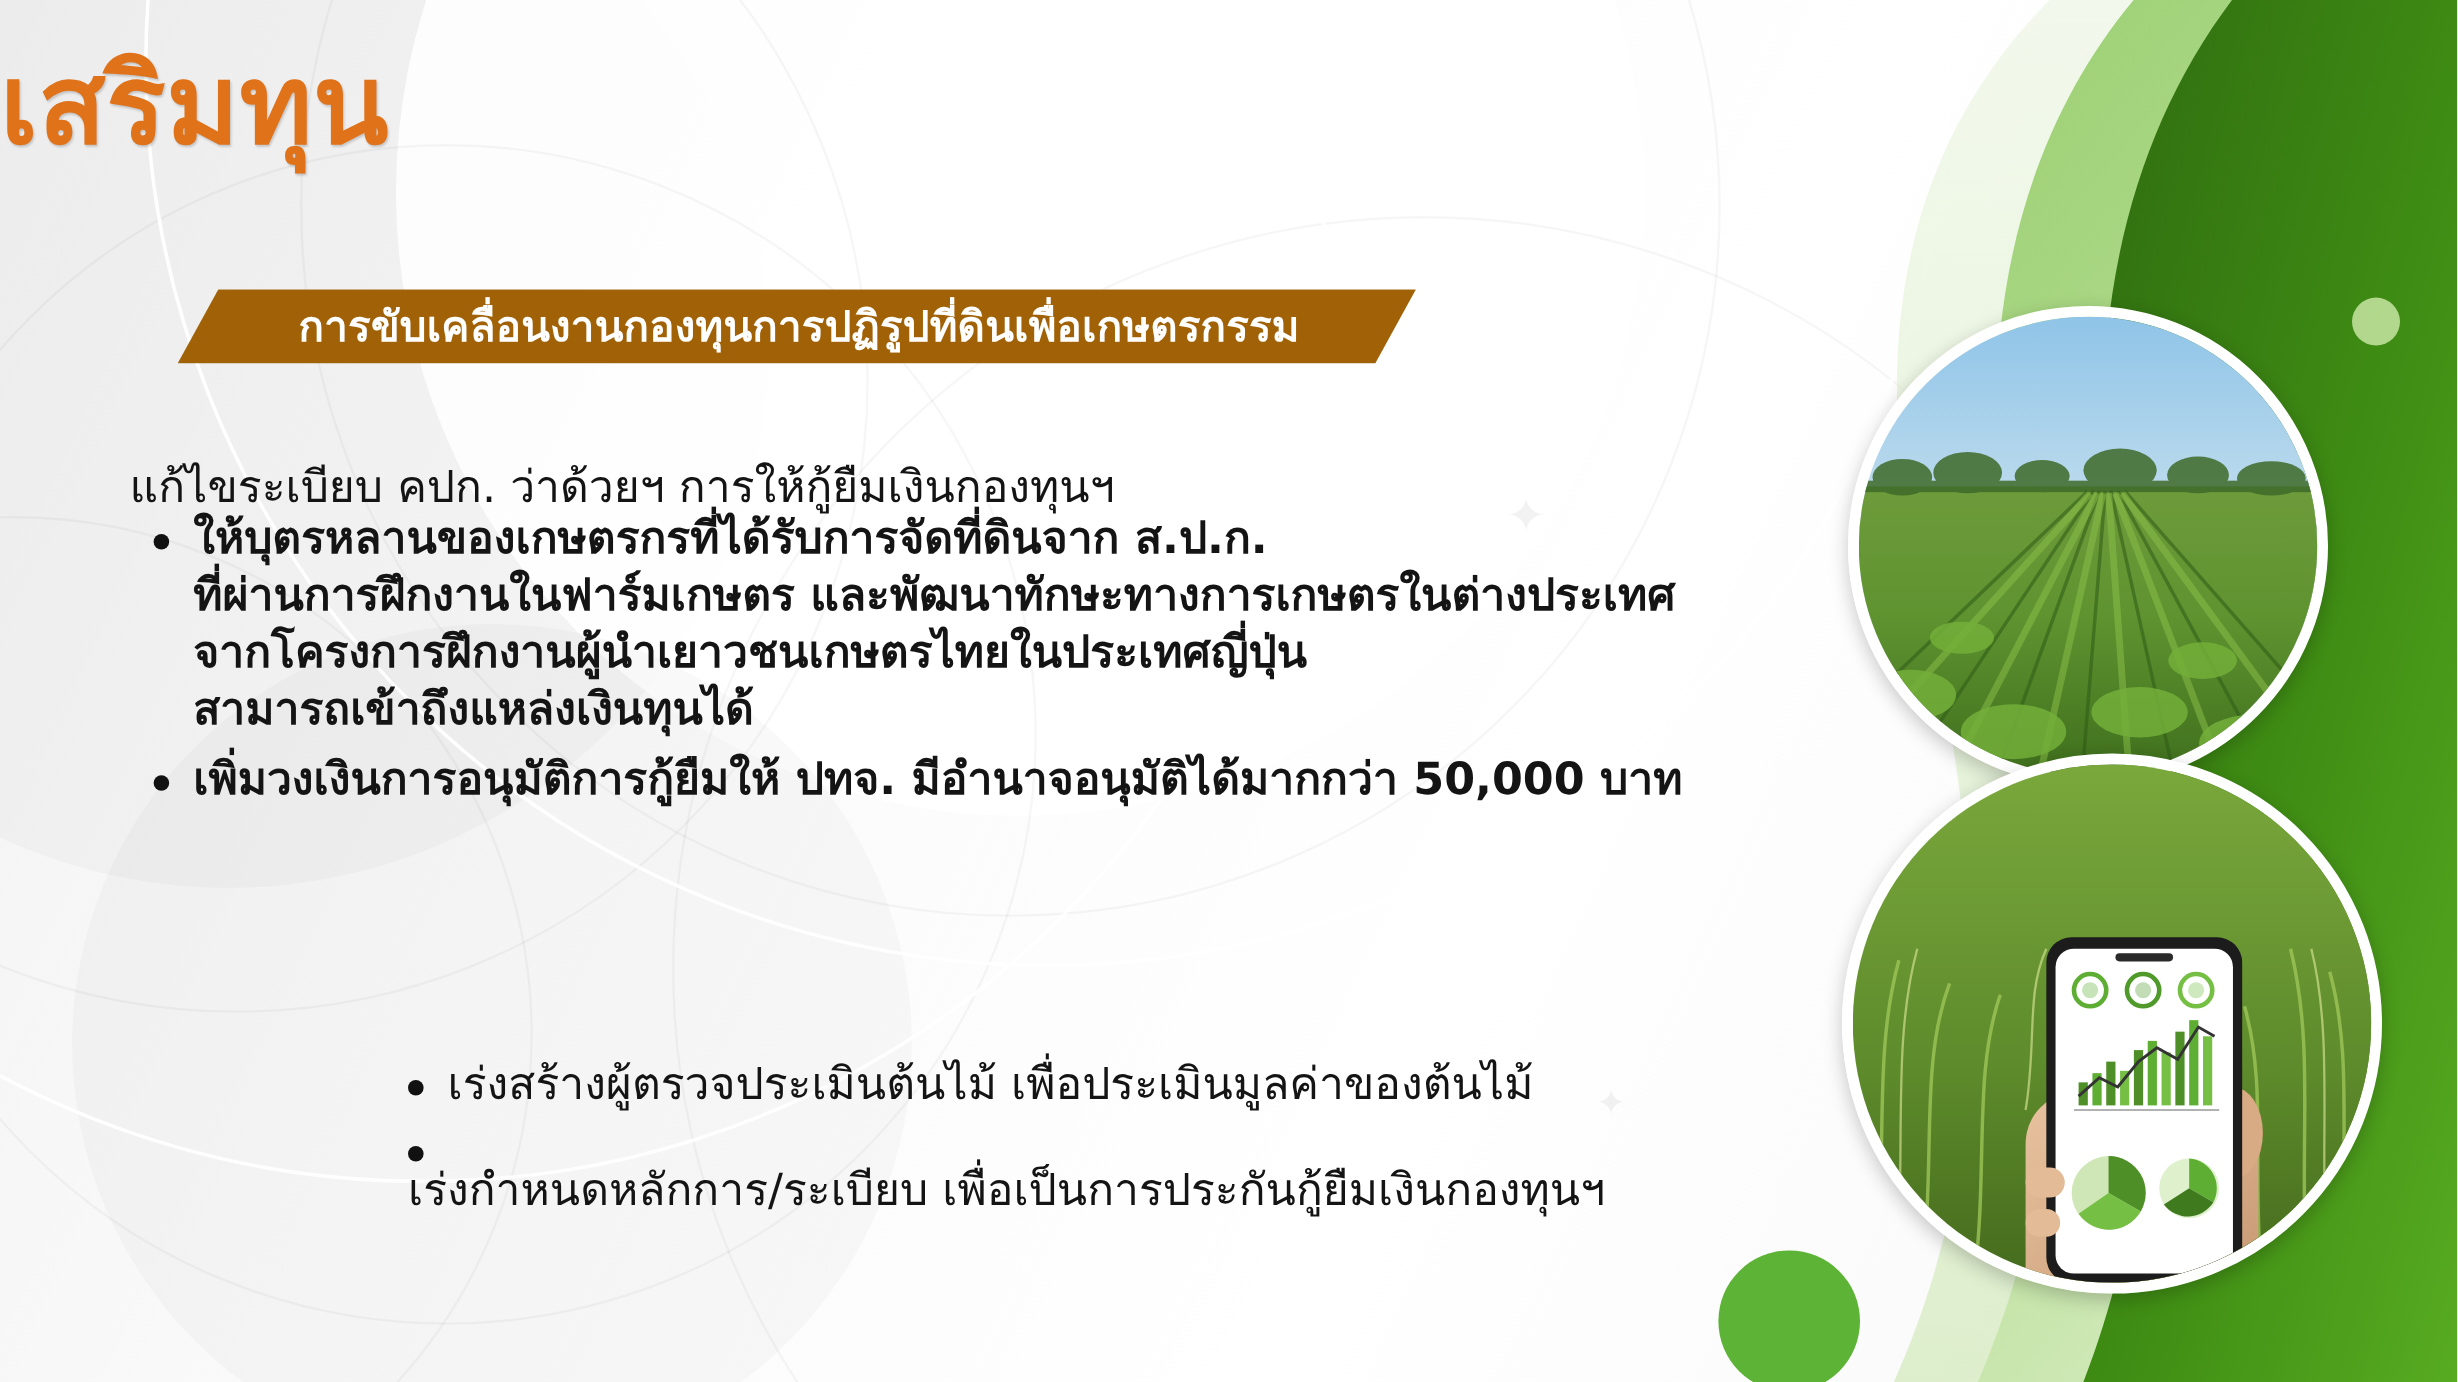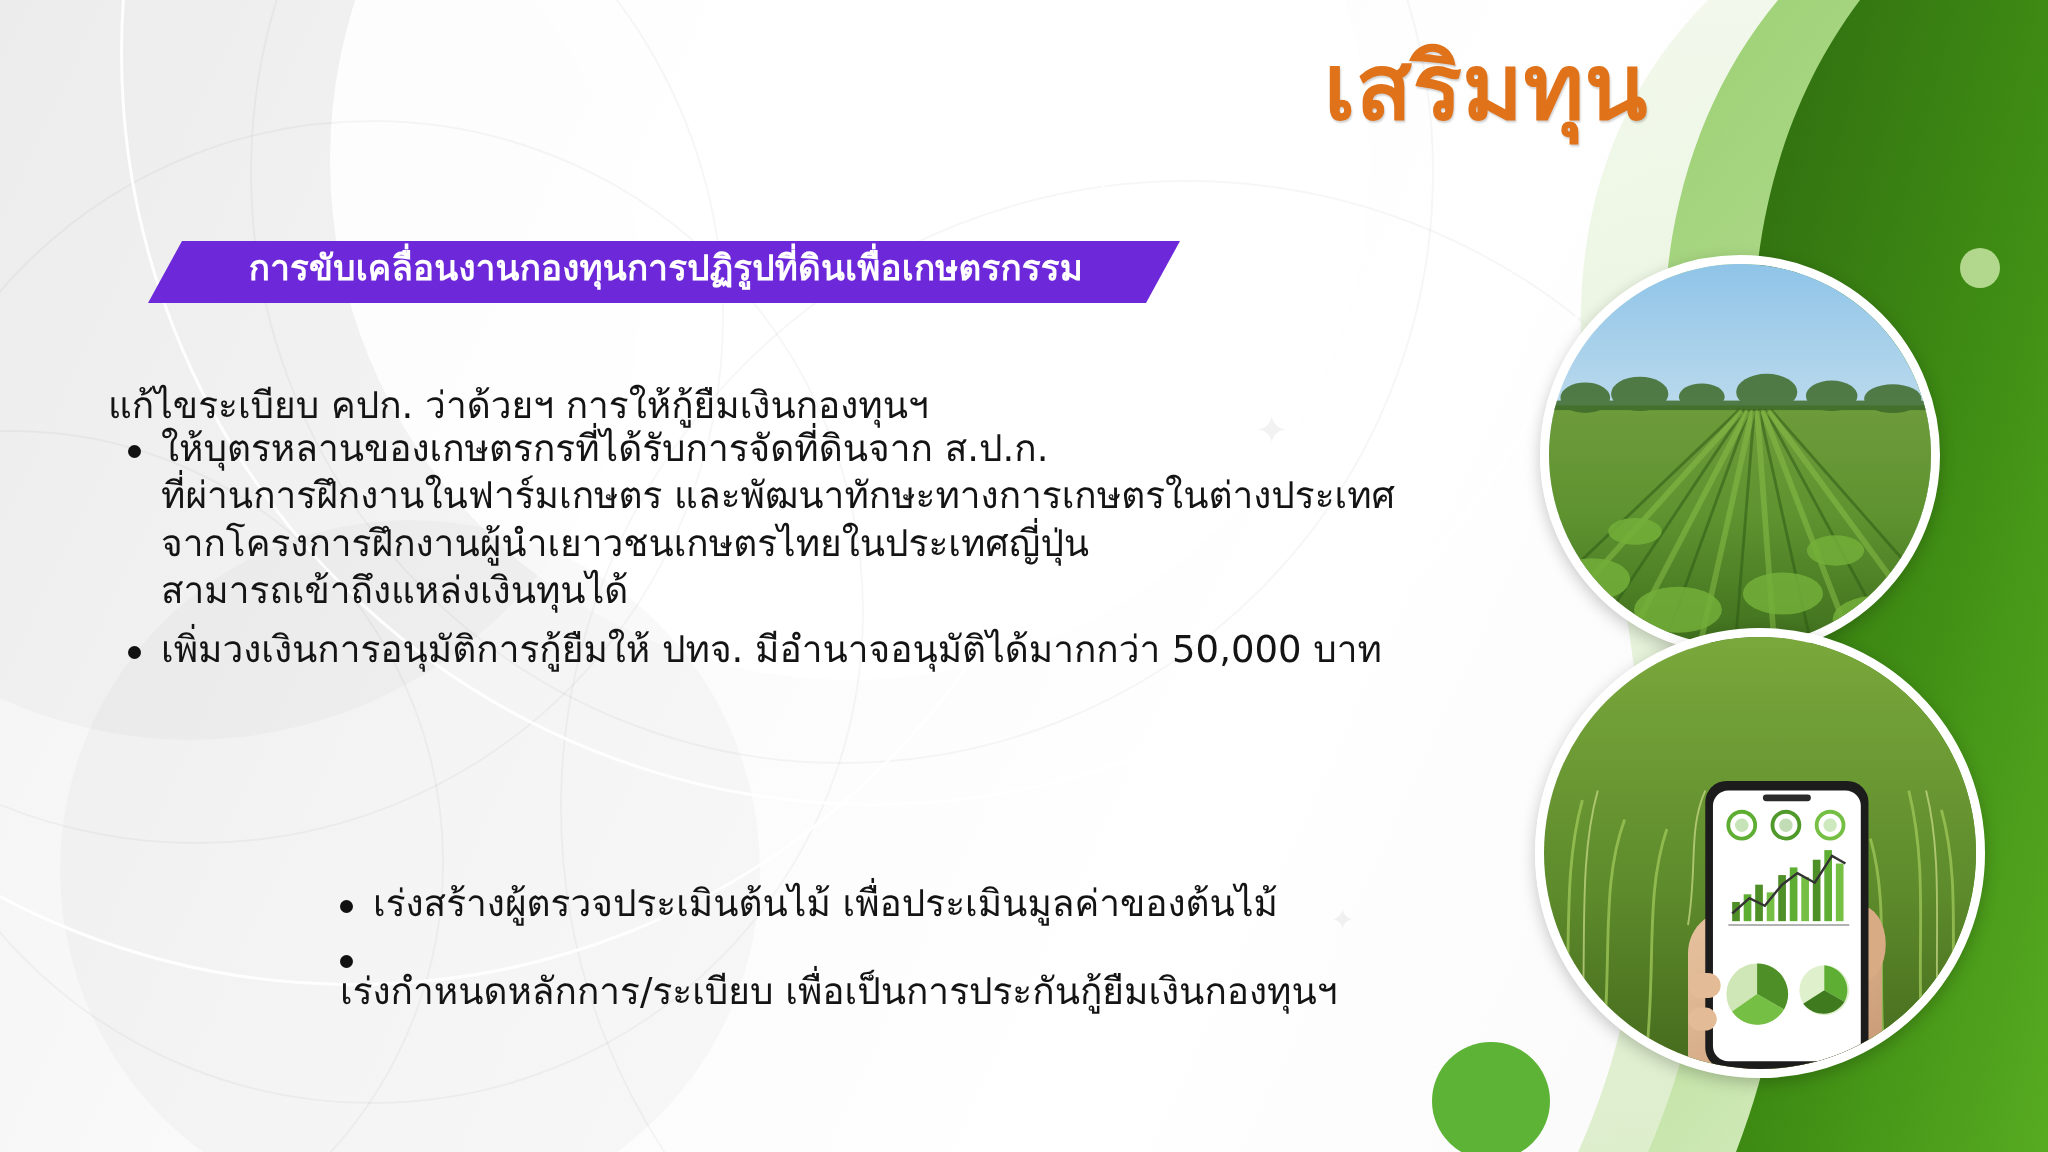--- a/index.html
+++ b/index.html
@@ -73,36 +73,37 @@
     height: 1152px;
     overflow: hidden;
   }
 
   
   .title {
     position: absolute;
     left: 0;
     right: 0;
     top: 42px;
-    text-align: right;
+    text-align: left;
     color: #e0721a;
     font-size: 92px;
     font-weight: bold;
     letter-spacing: 0.5px;
     line-height: 1.0;
     text-shadow: 1px 2px 2px rgba(0,0,0,0.18);
     padding-right: 400px;
   }
 
   
   .banner {
     position: absolute;
     display: flex;
+    align-items: center;
     justify-content: center;
-    background: #6d28d9;
+    background: #a16207;
     color: #ffffff;
     font-weight: bold;
     font-size: 35px;
     letter-spacing: 0.2px;
     white-space: nowrap;
     box-shadow: 0 3px 5px rgba(0,0,0,0.22);
     clip-path: polygon(34px 0, 100% 0, calc(100% - 34px) 100%, 0 100%);
     -webkit-clip-path: polygon(34px 0, 100% 0, calc(100% - 34px) 100%, 0 100%);
   }
   .banner.b1 {
@@ -133,20 +134,21 @@
     font-size: 37px;
     color: #141414;
     white-space: nowrap;
   }
 
   .bullets-top {
     position: absolute;
     left: 128px;
     top: 425px;
     width: 1350px;
+    font-weight: bold;
   }
   .bullets-bottom {
     position: absolute;
     left: 340px;
     top: 880px;
     width: 1120px;
   }
 
   .bullet {
     display: flex;

